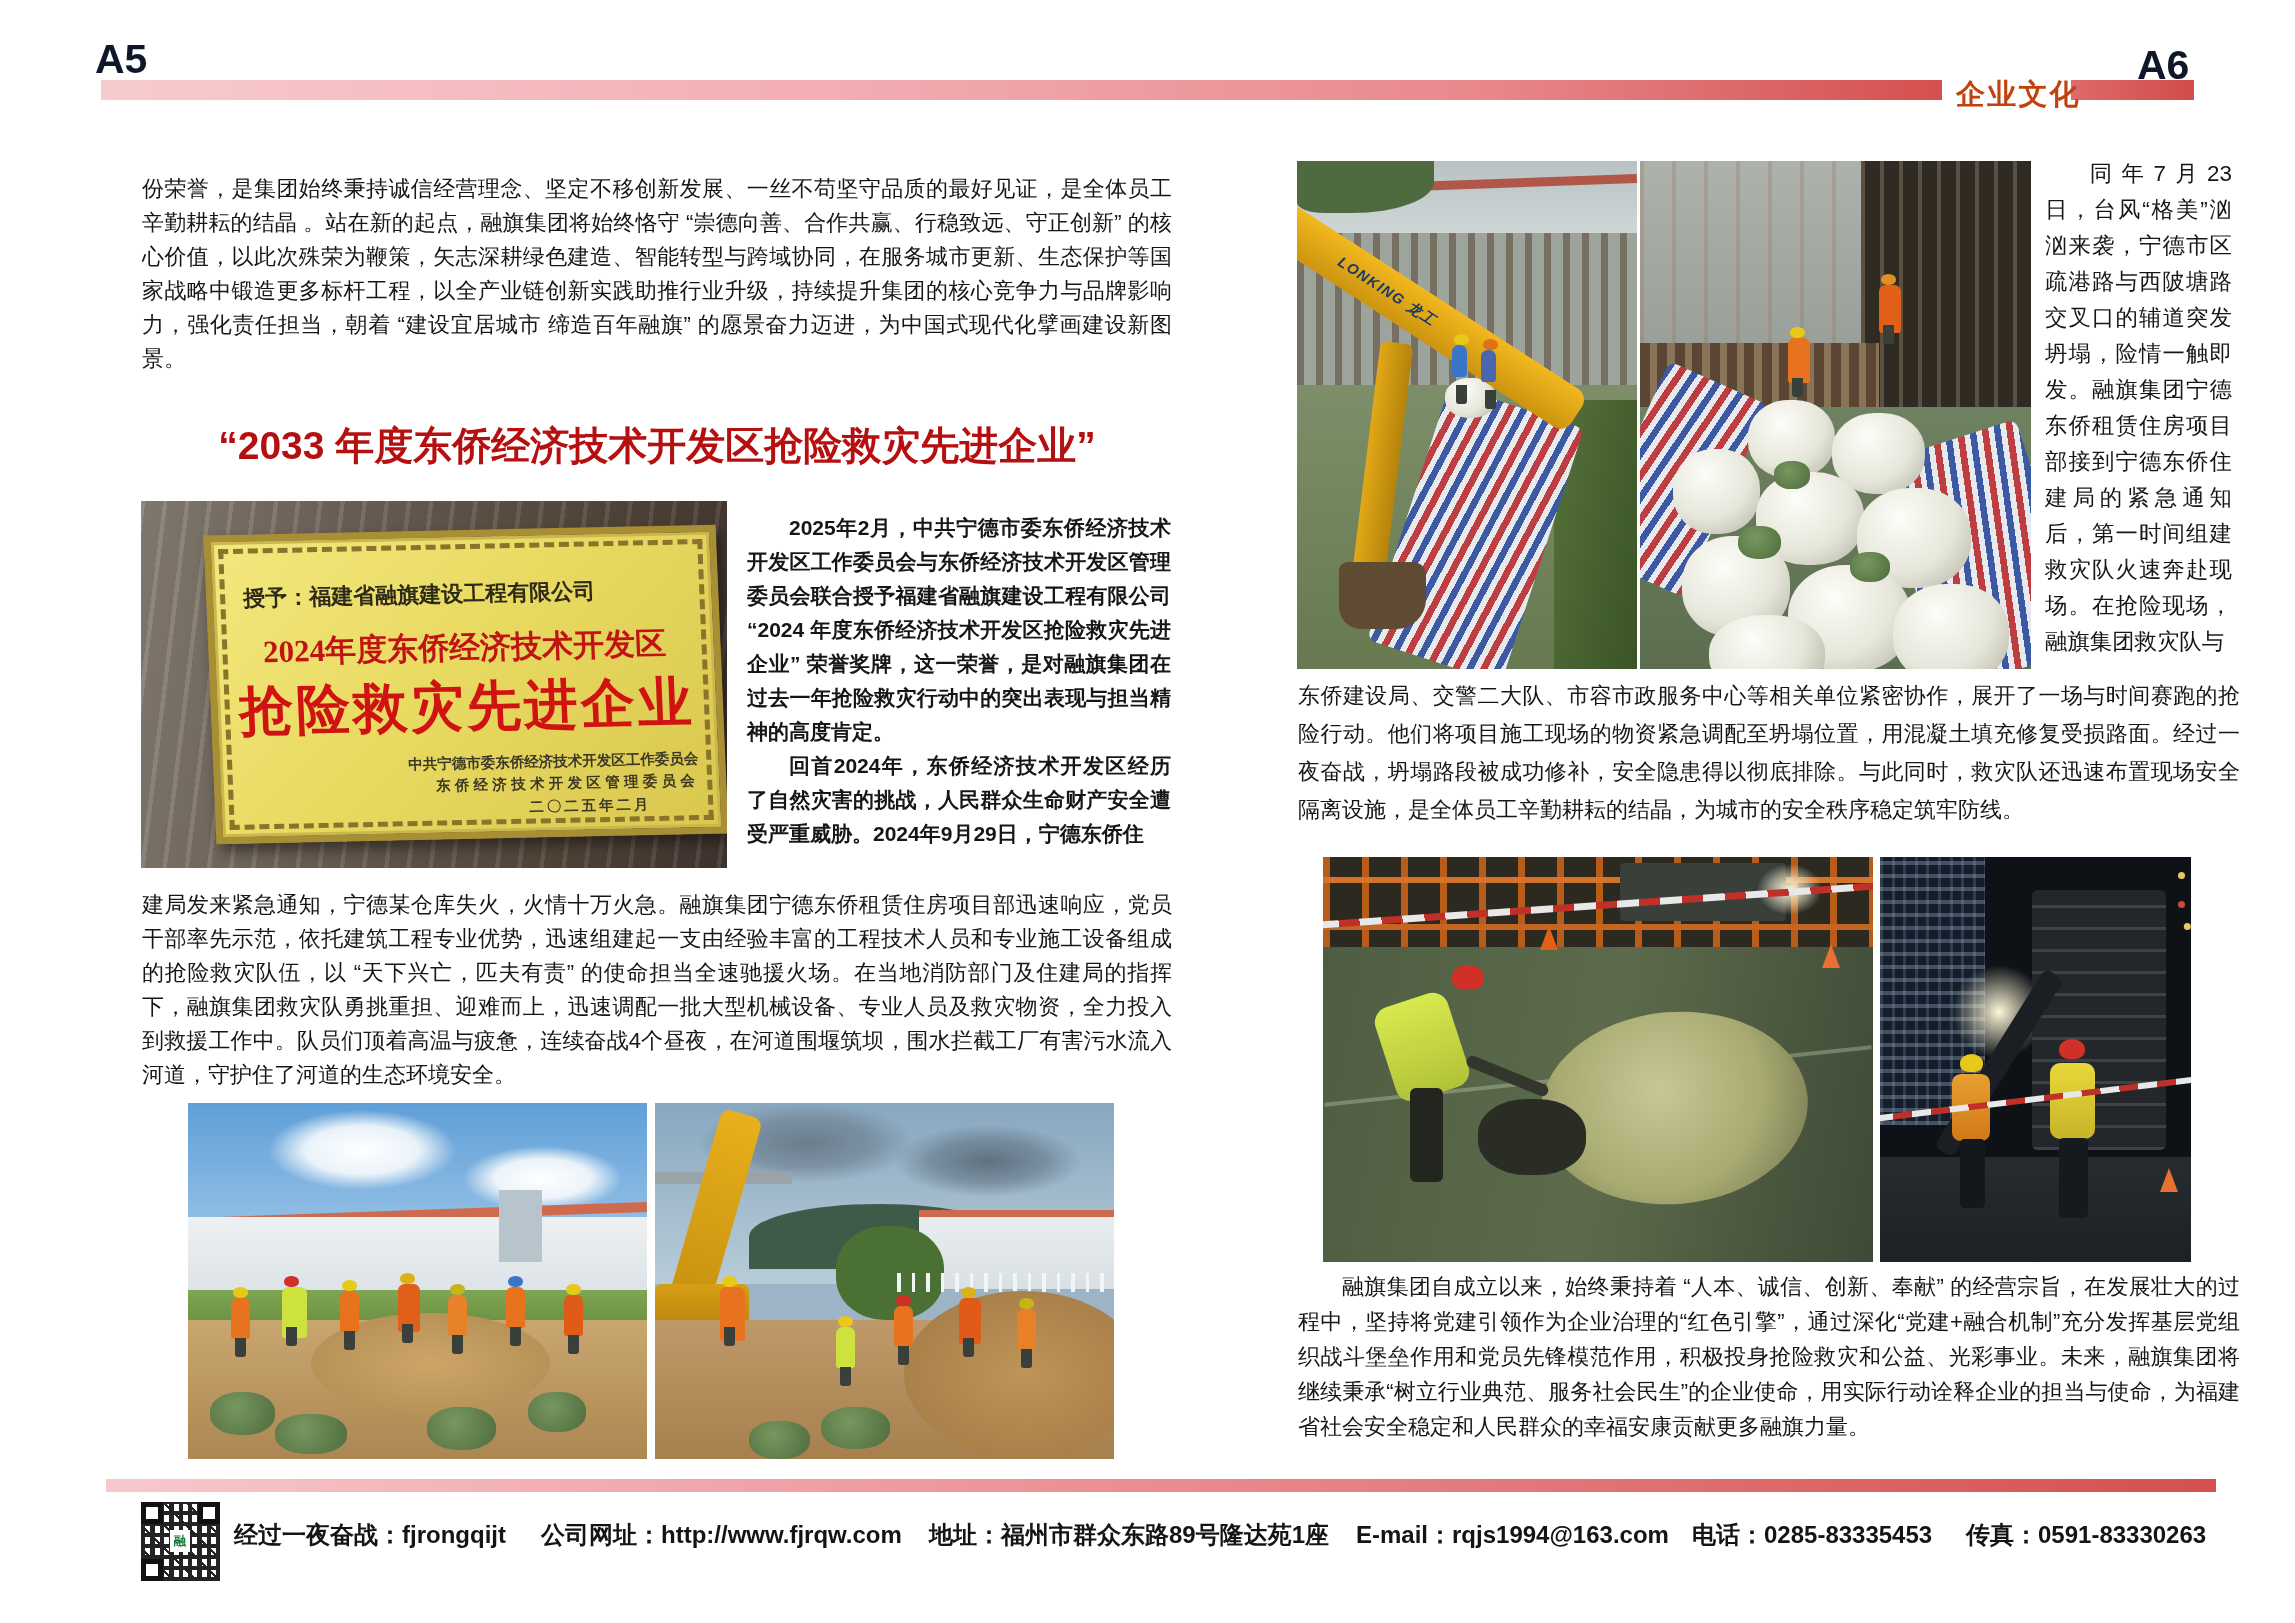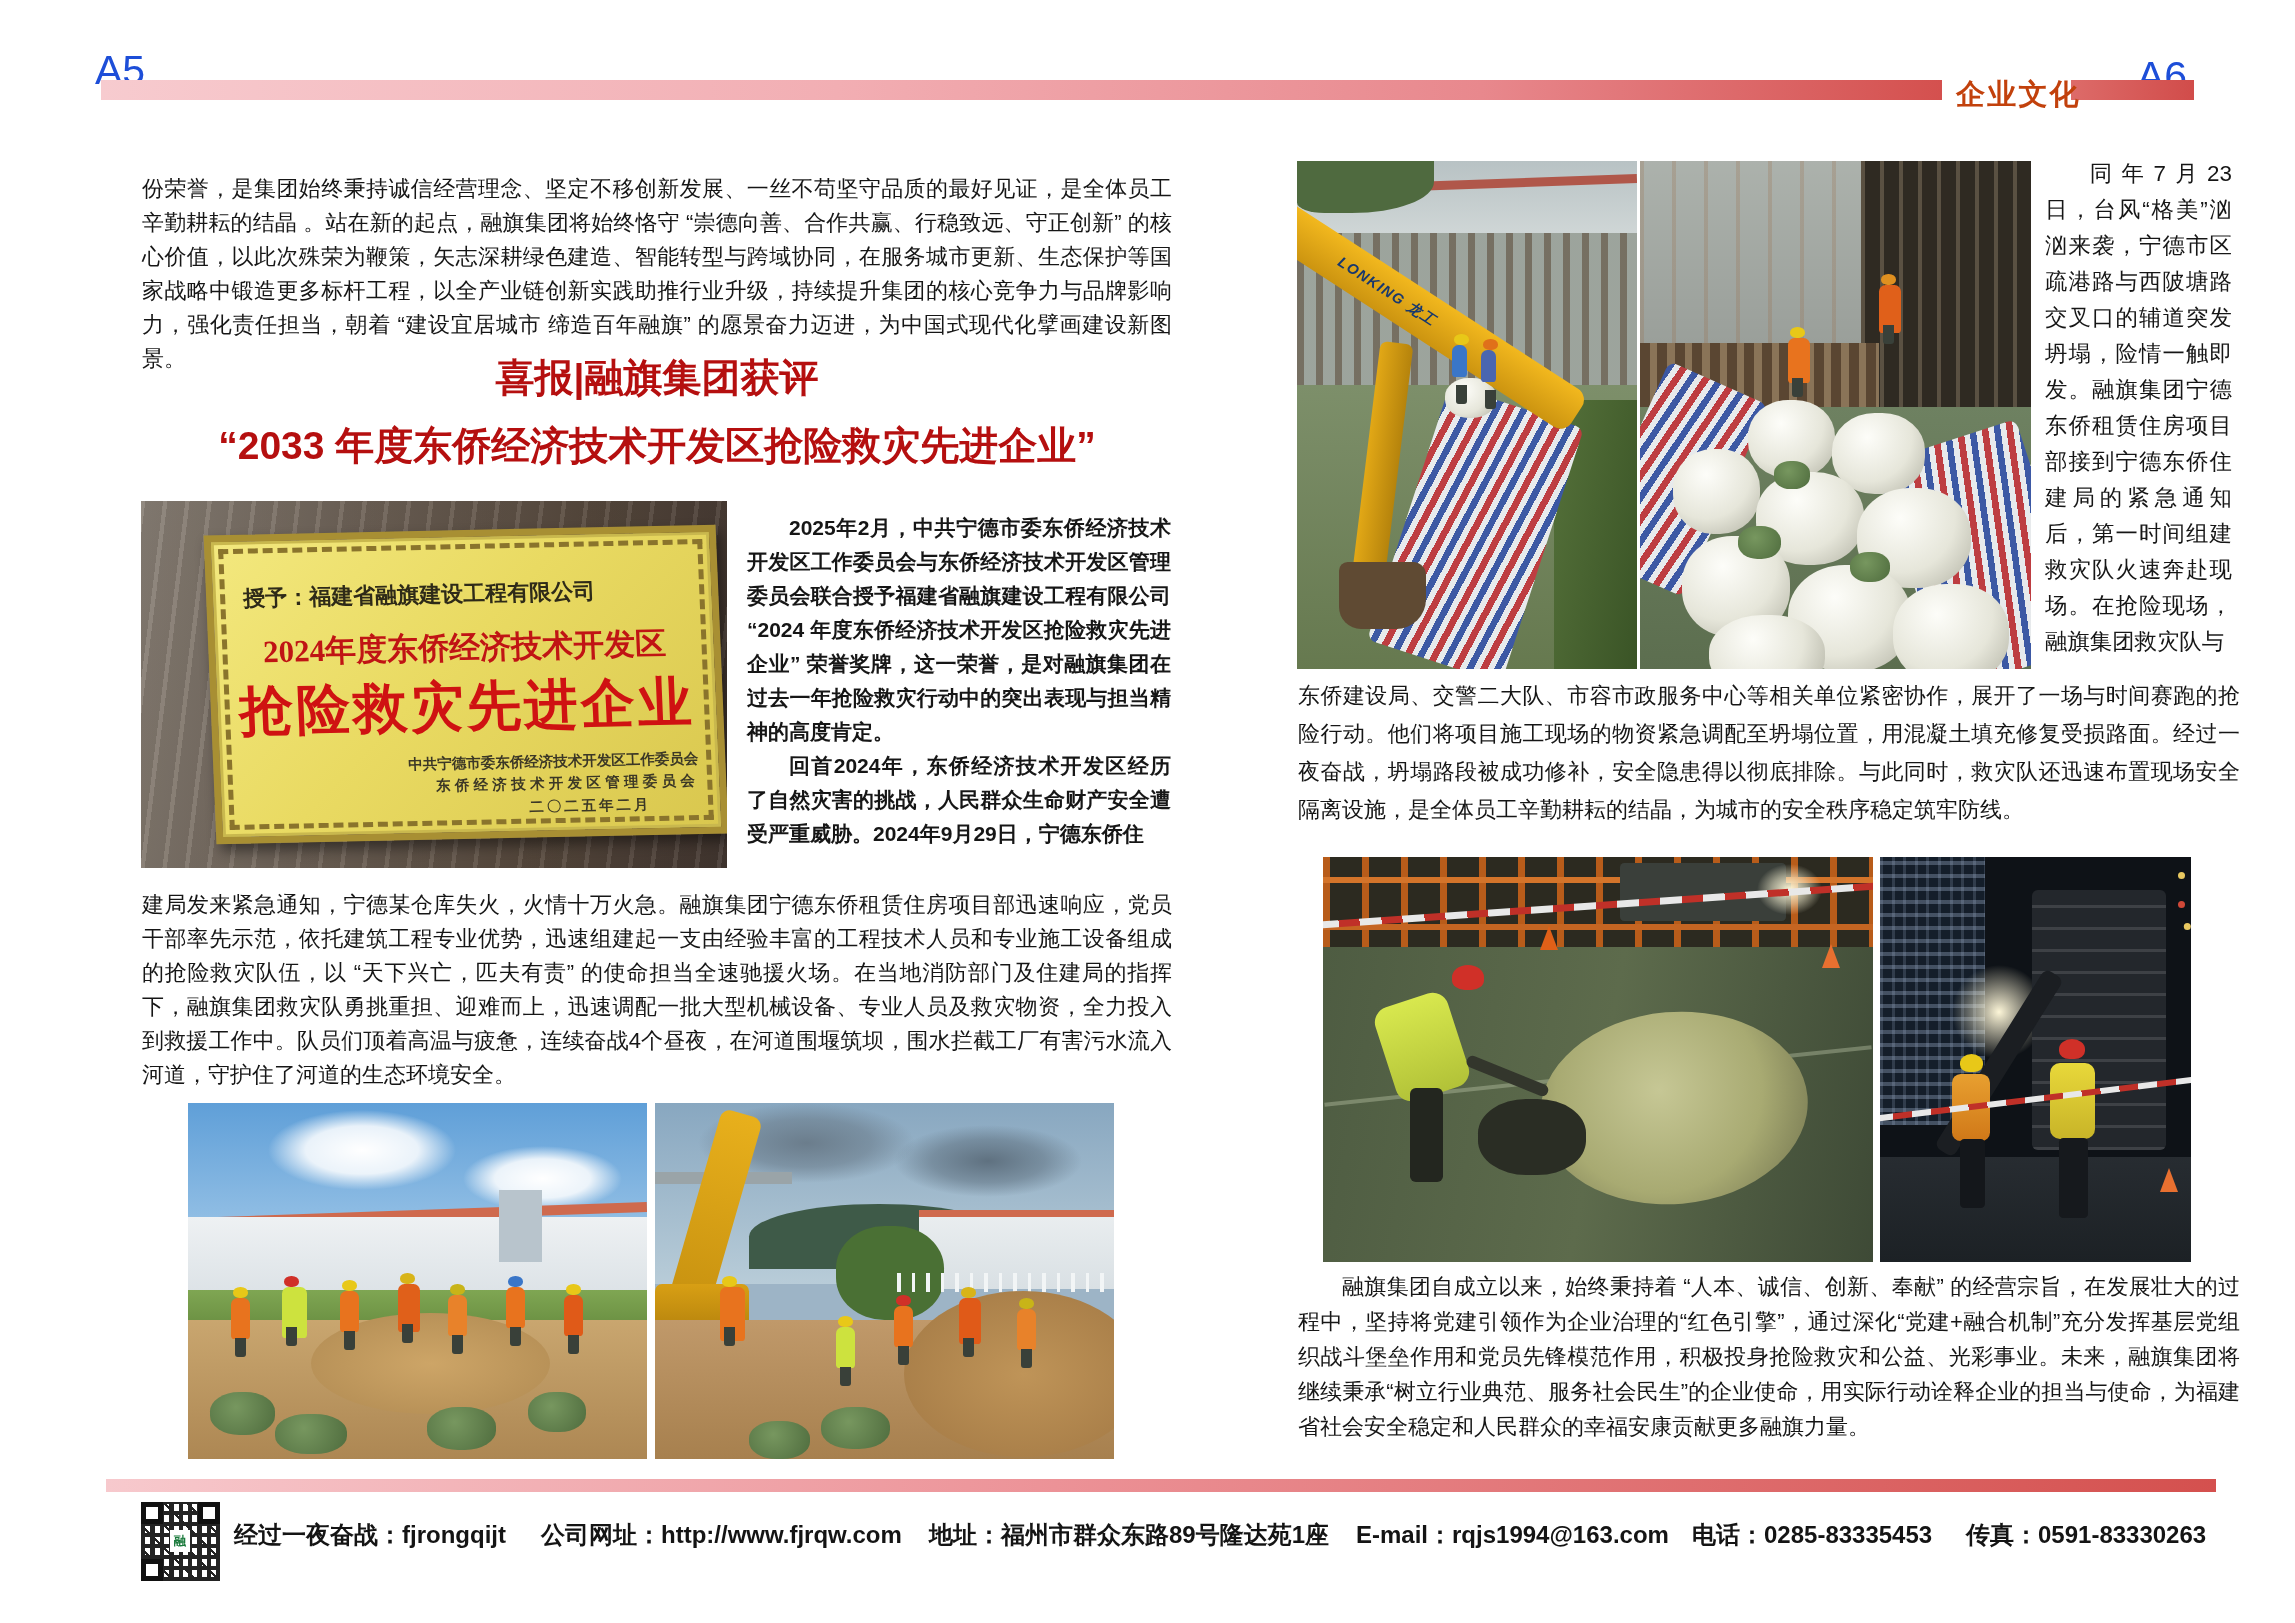--- a/index.html
+++ b/index.html
@@ -1,19 +1,19 @@
 <!DOCTYPE html>
 <html style="font-size:11.6px"><head>
 <meta charset="utf-8">
 <style>
   html,body{margin:0;padding:0;background:#e8e8e8;}
   .page{position:relative;width:2295px;height:1624px;background:#ffffff;overflow:hidden;
         font-family:"Liberation Sans","DejaVu Sans",sans-serif;color:#141414;}
   
-  .pageno{position:absolute;font-size:41px;font-weight:400;color:#1d4ed8;margin-top:11px;}
+  .pageno{position:absolute;font-size:41px;font-weight:700;color:#0f172a;}
   .bar-left{position:absolute;left:101px;top:80px;width:1841px;height:19.5px;
             background:linear-gradient(to right,#f7cbcf,#f2aeb3 40%,#e8888d 75%,#d4504e);}
   .bar-right{position:absolute;left:2071px;top:80px;width:123px;height:19.5px;
              background:linear-gradient(to right,#dd6b69,#d14c4a);}
   .section-label{position:absolute;left:1956px;top:75px;font-size:29px;font-weight:700;
                  color:#c2410c;letter-spacing:2.2px;}
   
   .para{position:absolute;text-align:justify;font-weight:500;color:#161616;}
   .intro{left:142px;top:172px;width:1030px;font-size:22px;line-height:34px;}
   .headline{position:absolute;left:142px;width:1030px;text-align:center;font-weight:800;color:#b50f0f;}
@@ -88,21 +88,20 @@
 
 <div class="page">
 
   <div class="pageno" style="left:95px;top:36px;">A5</div>
   <div class="pageno" style="left:2137px;top:42px;">A6</div>
   <div class="bar-left"></div>
   <div class="bar-right"></div>
   <div class="section-label">企业文化</div>
 
   <div class="para intro">份荣誉，是集团始终秉持诚信经营理念、坚定不移创新发展、一丝不苟坚守品质的最好见证，是全体员工辛勤耕耘的结晶 。站在新的起点，融旗集团将始终恪守 “崇德向善、合作共赢、行稳致远、守正创新” 的核心价值，以此次殊荣为鞭策，矢志深耕绿色建造、智能转型与跨域协同，在服务城市更新、生态保护等国家战略中锻造更多标杆工程，以全产业链创新实践助推行业升级，持续提升集团的核心竞争力与品牌影响力，强化责任担当，朝着 “建设宜居城市 缔造百年融旗” 的愿景奋力迈进，为中国式现代化擘画建设新图景。</div>
-  <div class="headline h1">喜报|融旗集团获评</div>
   <div class="headline h2">“2033 年度东侨经济技术开发区抢险救灾先进企业”</div>
 
   <div class="plaque">
     <div class="wood"></div>
     <div class="grain"></div>
     <div class="gold">
       <div class="zig"></div>
       <div class="t p-prefix">授予：福建省融旗建设工程有限公司</div>
       <div class="t p-year">2024年度东侨经济技术开发区</div>
       <div class="t p-main">抢险救灾先进企业</div>

